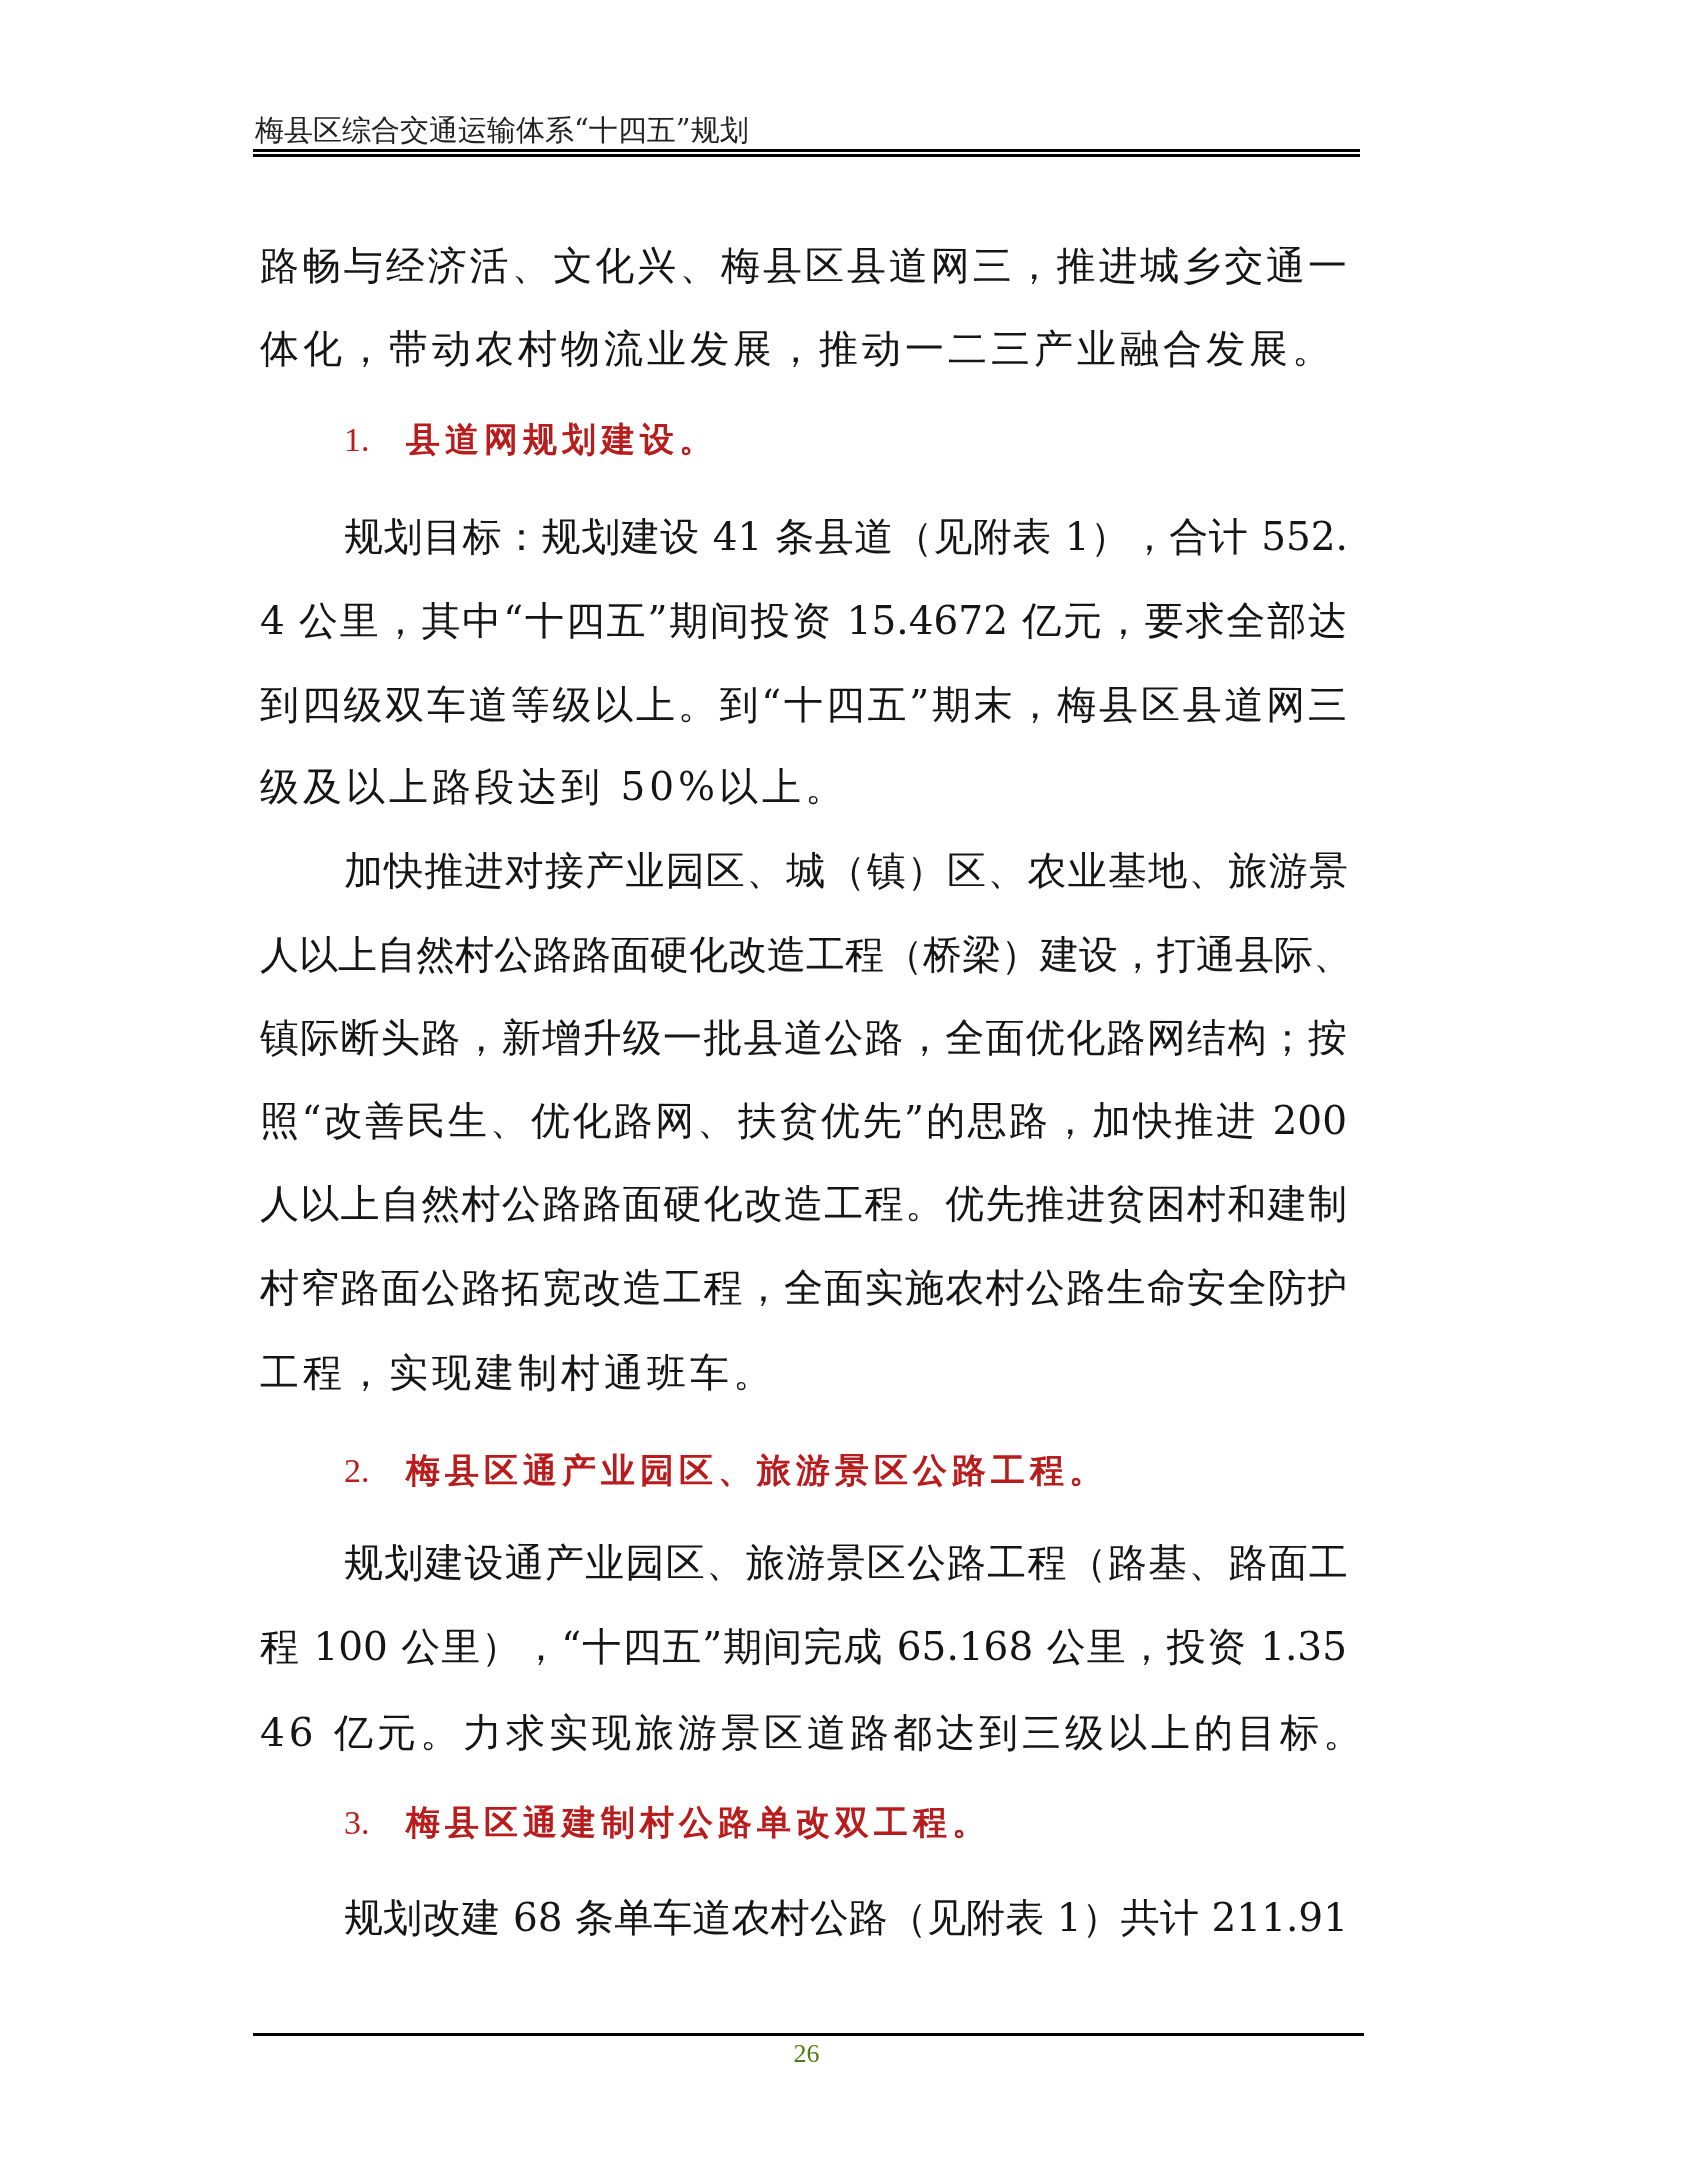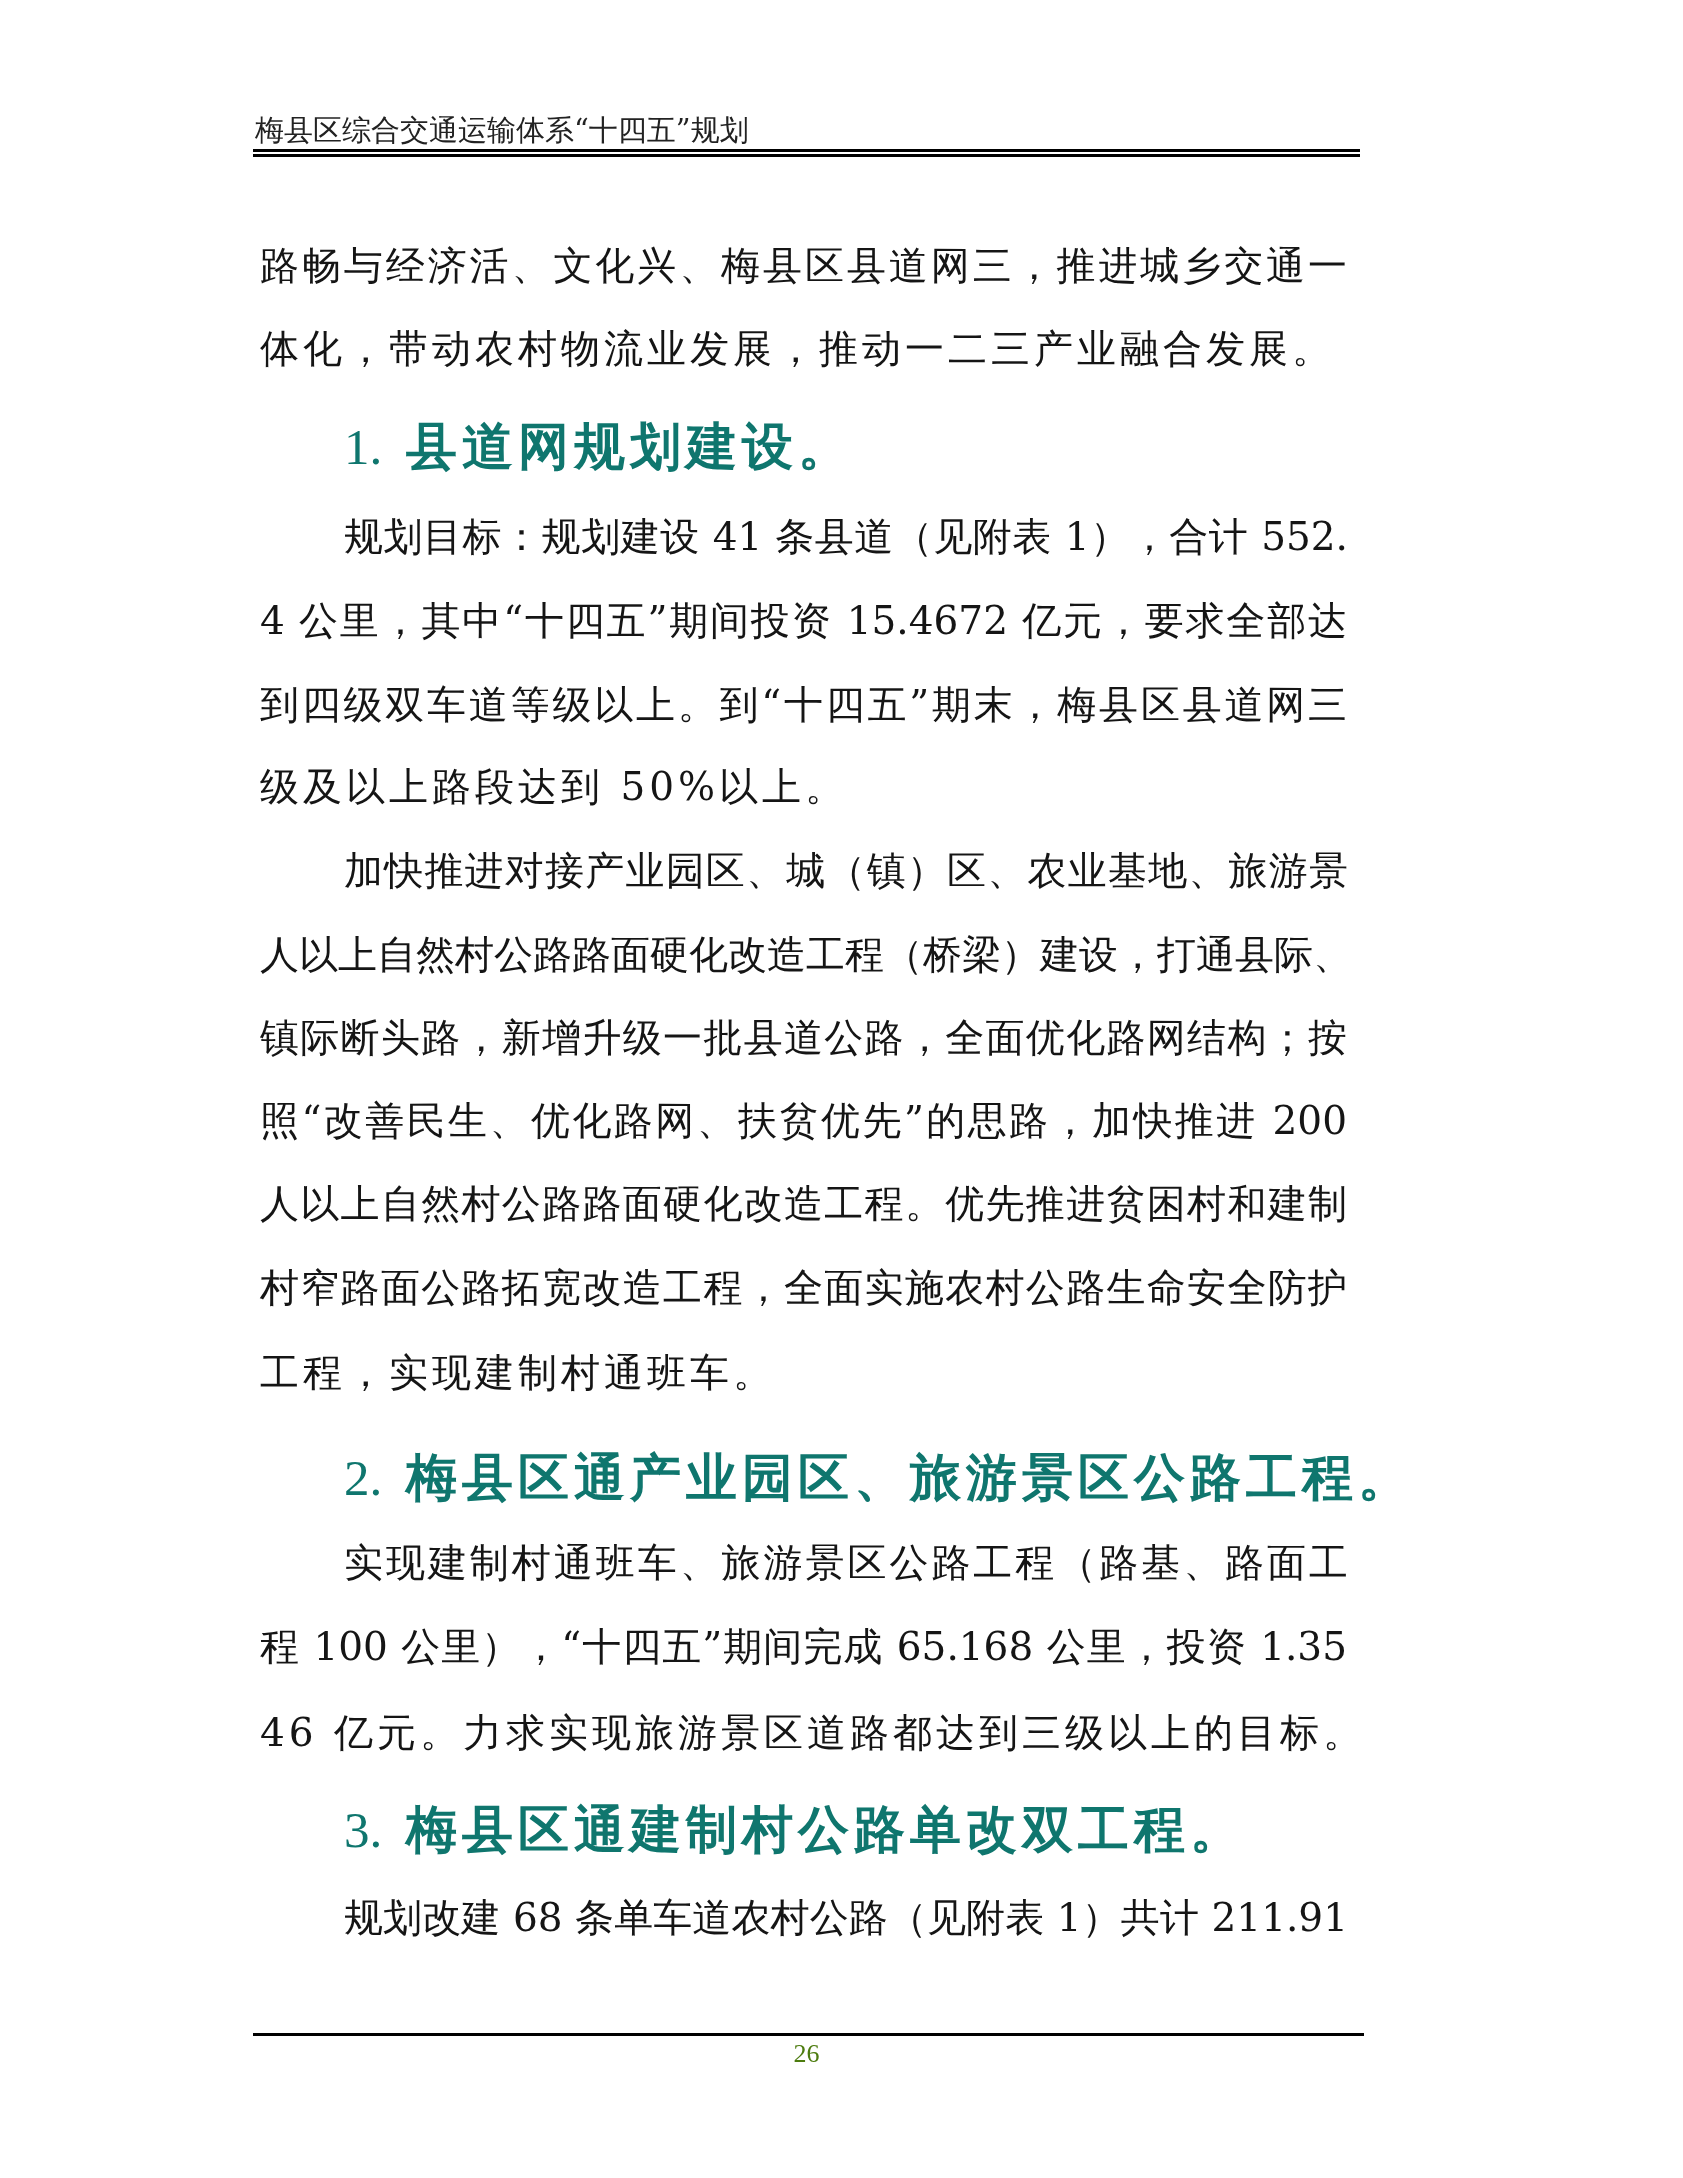--- a/index.html
+++ b/index.html
@@ -10,22 +10,22 @@
          font-family: "DejaVu Serif", "Liberation Serif", serif; color: #222; letter-spacing: 0px; white-space: nowrap; }
   .rule-top-1 { position: absolute; left: 253px; top: 149px; width: 1107px; height: 3px; background: #000; }
   .rule-top-2 { position: absolute; left: 253px; top: 154px; width: 1107px; height: 3px; background: #000; }
   .rule-bottom { position: absolute; left: 253px; top: 2033px; width: 1111px; height: 3px; background: #000; }
   .page-number { position: absolute; left: 772px; width: 69px; text-align: center; top: 2040px;
          font-family: "Liberation Serif", serif; font-size: 26px; line-height: 28px; color: #4d7c0f; }
   .line { position: absolute; left: 260px; width: 1087px; height: 50px; line-height: 50px;
          font-size: 39px; white-space: nowrap; overflow: visible; color: #151515; }
   .line.just { text-align: justify; text-align-last: justify; }
   .line.indent { left: 344px; width: 1004px; }
-  .heading { position: absolute; left: 344px; height: 50px; line-height: 65px; font-size: 51px;
-         white-space: nowrap; color: #0f766e; }
+  .heading { position: absolute; left: 344px; height: 50px; line-height: 50px; font-size: 34px;
+         white-space: nowrap; color: #b91c1c; }
   .heading .num { font-family: "Liberation Serif", serif; font-weight: normal; display: inline-block; width: 62px; }
   .heading .htext { font-weight: bold; font-family: "DejaVu Sans", sans-serif; letter-spacing: 5px; }
   .line .t { letter-spacing: 4px; }
 </style>
 </head>
 <body>
 
 <div class="page">
 
   <div class="running-header">梅县区综合交通运输体系“十四五”规划</div>
@@ -49,21 +49,21 @@
   <div class="line just" style="top:1013px"><span class="t" style="letter-spacing: 0px; margin-top: 38px;">镇际断头路，新增升级一批县道公路，全面优化路网结构；按</span></div>
   <div class="line just" style="top:1096px"><span class="t" style="letter-spacing: 0px;">照“改善民生、优化路网、扶贫优先”的思路，加快推进 200</span></div>
   <div class="line just" style="top:1263px"><span class="t" style="letter-spacing: 0px;">村窄路面公路拓宽改造工程，全面实施农村公路生命安全防护</span></div>
   <div class="line just" style="top:1179px"><span class="t" style="letter-spacing: 0px;">人以上自然村公路路面硬化改造工程。优先推进贫困村和建制</span></div>
   <div class="line" style="top:1348px"><span class="t">工程，实现建制村通班车。</span></div>
 
   <div class="heading" style="top:1445px">
     <span class="num">2.</span><span class="htext">梅县区通产业园区、旅游景区公路工程。</span>
   </div>
 
-  <div class="line just indent" style="top:1538px"><span class="t" style="letter-spacing: 0px;">实现建制村通班车、旅游景区公路工程（路基、路面工</span></div>
+  <div class="line just indent" style="top:1538px"><span class="t" style="letter-spacing: 0px;">规划建设通产业园区、旅游景区公路工程（路基、路面工</span></div>
   <div class="line just" style="top:1622px"><span class="t" style="letter-spacing: 0px;">程 100 公里），“十四五”期间完成 65.168 公里，投资 1.35</span></div>
   <div class="line" style="top:1708px"><span class="t">46 亿元。力求实现旅游景区道路都达到三级以上的目标。</span></div>
 
   <div class="heading" style="top:1797px">
     <span class="num">3.</span><span class="htext">梅县区通建制村公路单改双工程。</span>
   </div>
 
   <div class="line just indent" style="top:1893px"><span class="t" style="letter-spacing: 0px;">规划改建 68 条单车道农村公路（见附表 1）共计 211.91</span></div>
 
   <div class="rule-bottom"></div>

